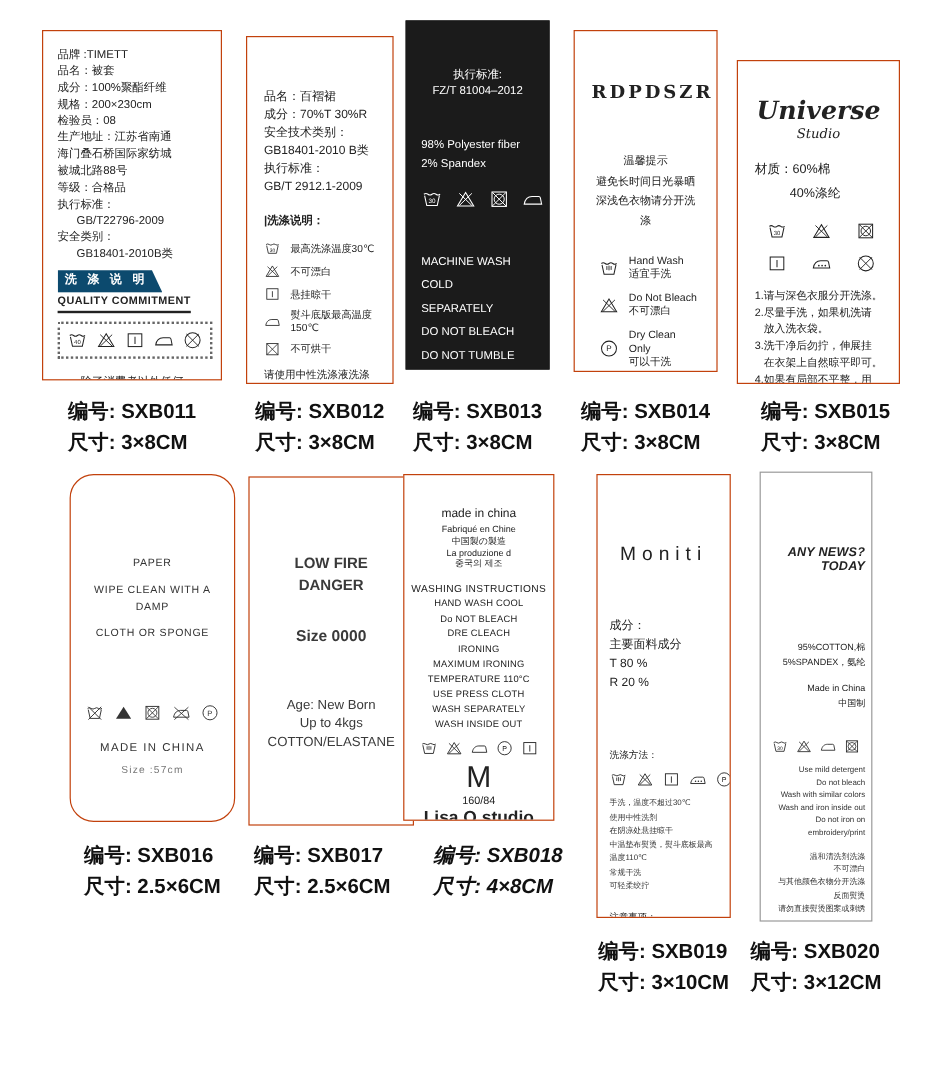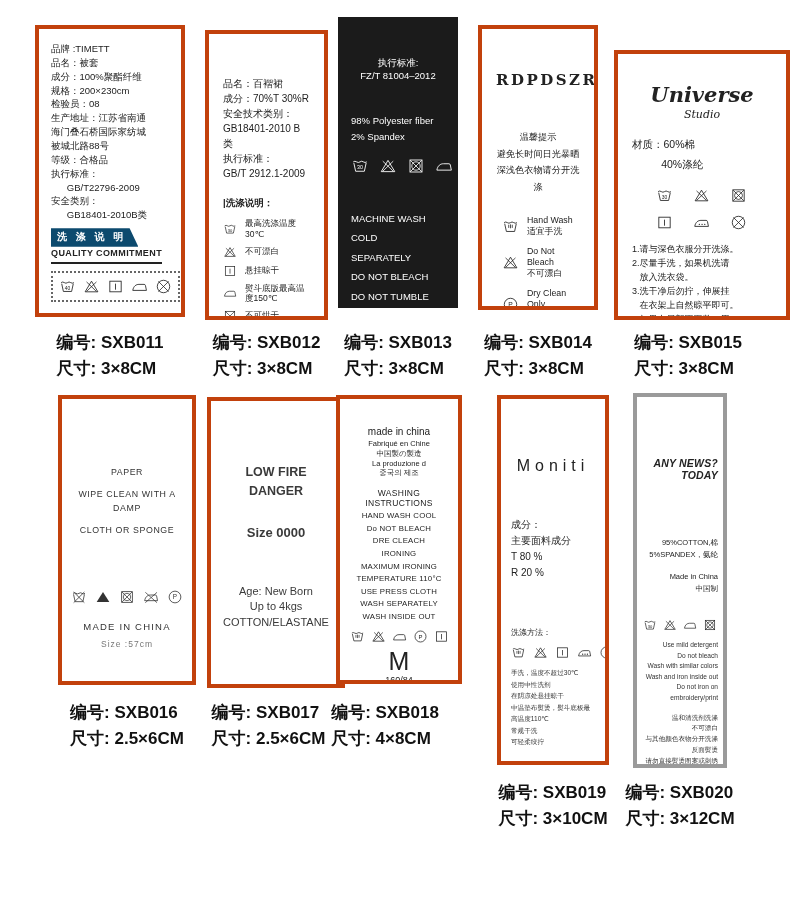--- a/index.html
+++ b/index.html
@@ -1,18 +1,18 @@
 <!DOCTYPE html>
 <html><head>
 <meta charset="utf-8">
 <style>
   html,body{margin:0;padding:0;background:#fff;}
   body{width:790px;height:902px;position:relative;font-family:"Liberation Sans","DejaVu Sans",sans-serif;color:#222;}
   .page{position:absolute;inset:0;background:#fff;}
-  .box{position:absolute;border:4px solid #c2410c;background:#fff;box-sizing:border-box;overflow:hidden;}
+  .box{position:absolute;border:1px solid #c2410c;background:#fff;box-sizing:border-box;overflow:hidden;}
   .box-dark{background:#1b1b1b;color:#fff;border:1px solid #1b1b1b;}
   .box-light{border-color:#9a9a9a;}
   .caption{position:absolute;text-align:center;font-weight:bold;font-size:17px;color:#111;}
   .caption .cap-inner{display:inline-block;text-align:left;line-height:1.5;}
   .care-icon{width:16px;height:16px;flex:0 0 auto;}
   .care-row{display:flex;align-items:center;gap:8px;}
   .care-row-text{line-height:1.25;}
   
   .l1{padding:13px 12px;font-size:9.5px;line-height:1.46;}
   .l1-line{white-space:pre;}
@@ -48,21 +48,21 @@
   .l5{padding:28px 14px 0;font-size:9.5px;}
   .l5-title{font-family:"DejaVu Serif","Liberation Serif",serif;font-style:italic;font-weight:bold;font-size:21px;text-align:center;}
   .l5-sub{font-family:"DejaVu Serif","Liberation Serif",serif;font-style:italic;font-size:11px;text-align:center;margin-top:1px;}
   .l5-material{margin-top:14px;line-height:1.9;font-size:10.5px;}
   .l5-material div{white-space:pre;}
   .l5-grid{display:flex;flex-wrap:wrap;width:112px;margin:12px auto 0;row-gap:10px;}
   .l5-grid .care-icon{width:17px;height:17px;margin:0 10px;}
   .l5-notes{margin-top:12px;font-size:9px;line-height:1.55;}
   .l5-notes div{white-space:pre;}
   
-  .l6{padding:58px 8px 0;text-align:center;font-size:8.8px;letter-spacing:.6px;color:#333;}
+  .l6{padding:58px 8px 0;text-align:center;font-size:8.8px;letter-spacing:.6px;color:#333;border-radius:20px;}
   .l6-lines div{margin:8px 0;line-height:1.6;}
   .l6-icons{display:flex;justify-content:center;gap:8px;margin-top:52px;}
   .l6-icons .care-icon{width:16px;height:16px;}
   .l6-origin{margin-top:16px;font-size:9.5px;letter-spacing:1.2px;}
   .l6-size{margin-top:7px;font-size:8.5px;color:#777;letter-spacing:1px;}
   
   .l7{padding:62px 6px 0;text-align:center;color:#3a3a3a;}
   .l7-warning{font-weight:bold;font-size:12.5px;line-height:1.5;}
   .l7-size{font-weight:bold;font-size:13px;margin-top:24px;}
   .l7-age{margin-top:44px;font-size:11px;line-height:1.45;}
@@ -335,21 +335,21 @@
           </svg>
           <div class="care-row-text">
             <div>Dry Clean Only</div>
             <div>可以干洗</div>
           </div>
         </div>
       </div>
   </div>
   <div class="caption" style="left:478px;top:330px;width:120px;"><div class="cap-inner"><div class="cap-line">编号: SXB014</div><div class="cap-line">尺寸: 3×8CM</div></div></div>
 
-  <div class="box l5" style="left:614px;top:50px;width:176px;height:270px;">
+  <div class="box l5" style="left:614px;top:50px;width:136px;height:270px;">
     <div class="l5-title">Universe</div>
     <div class="l5-sub">Studio</div>
     <div class="l5-material">
         <div class="l5-mat-line">材质：60%棉</div>
         <div class="l5-mat-line">          40%涤纶</div>
       </div>
     <div class="l5-grid">
         <svg class="care-icon" viewBox="0 0 24 24">
           <use href="#wash-30"></use>
         </svg>
@@ -456,21 +456,21 @@
           <use href="#dry-clean-p"></use>
         </svg>
         <svg class="care-icon" viewBox="0 0 24 24">
           <use href="#drip-dry"></use>
         </svg>
       </div>
     <div class="l8-m">M</div>
     <div class="l8-num">160/84</div>
     <div class="l8-brand">Lisa.Q  studio</div>
   </div>
-  <div class="caption" style="left:322px;top:700px;width:126px;"><div class="cap-inner"><div class="cap-line">编号: SXB018</div><div class="cap-line">尺寸: 4×8CM</div></div></div>
+  <div class="caption" style="left:352px;top:700px;width:126px;font-style:italic;"><div class="cap-inner"><div class="cap-line">编号: SXB018</div><div class="cap-line">尺寸: 4×8CM</div></div></div>
 
   <div class="box l9" style="left:497px;top:395px;width:112px;height:370px;">
     <div class="l9-title">Moniti</div>
     <div class="l9-comp">
         <div class="l9-comp-line">成分：</div>
         <div class="l9-comp-line">主要面料成分</div>
         <div class="l9-comp-line">T 80 %</div>
         <div class="l9-comp-line">R 20 %</div>
       </div>
     <div class="l9-method-heading">洗涤方法：</div>

